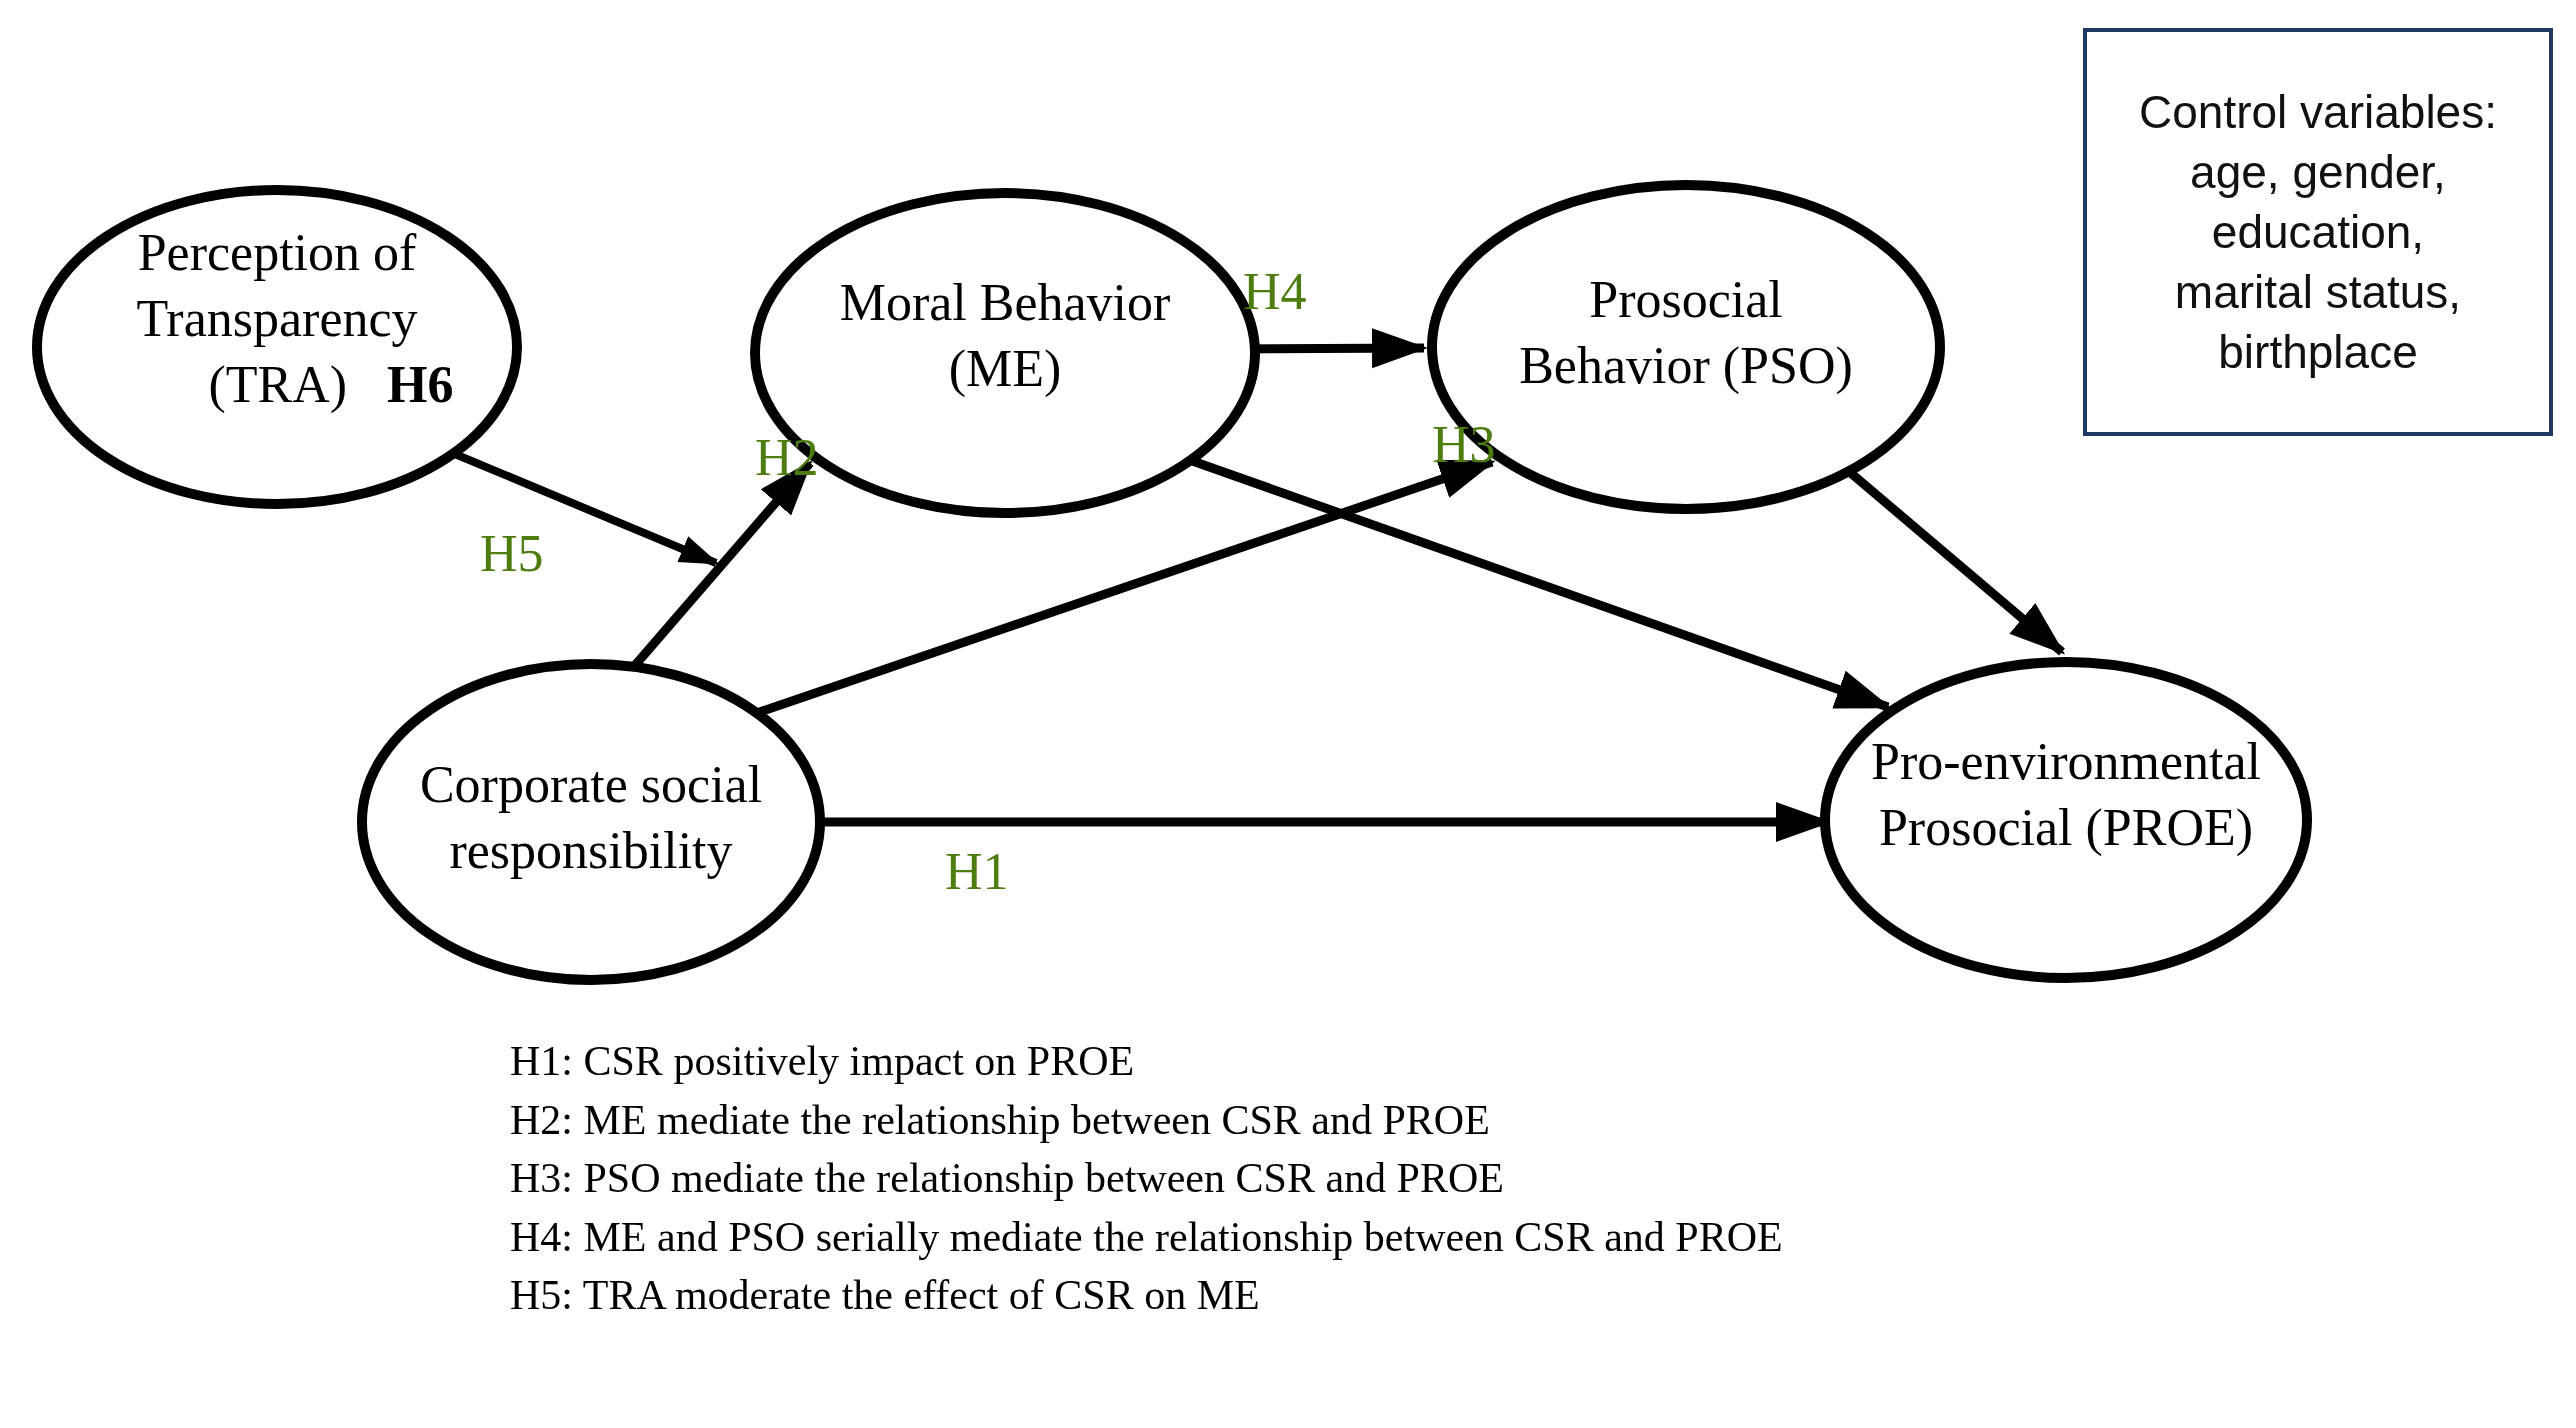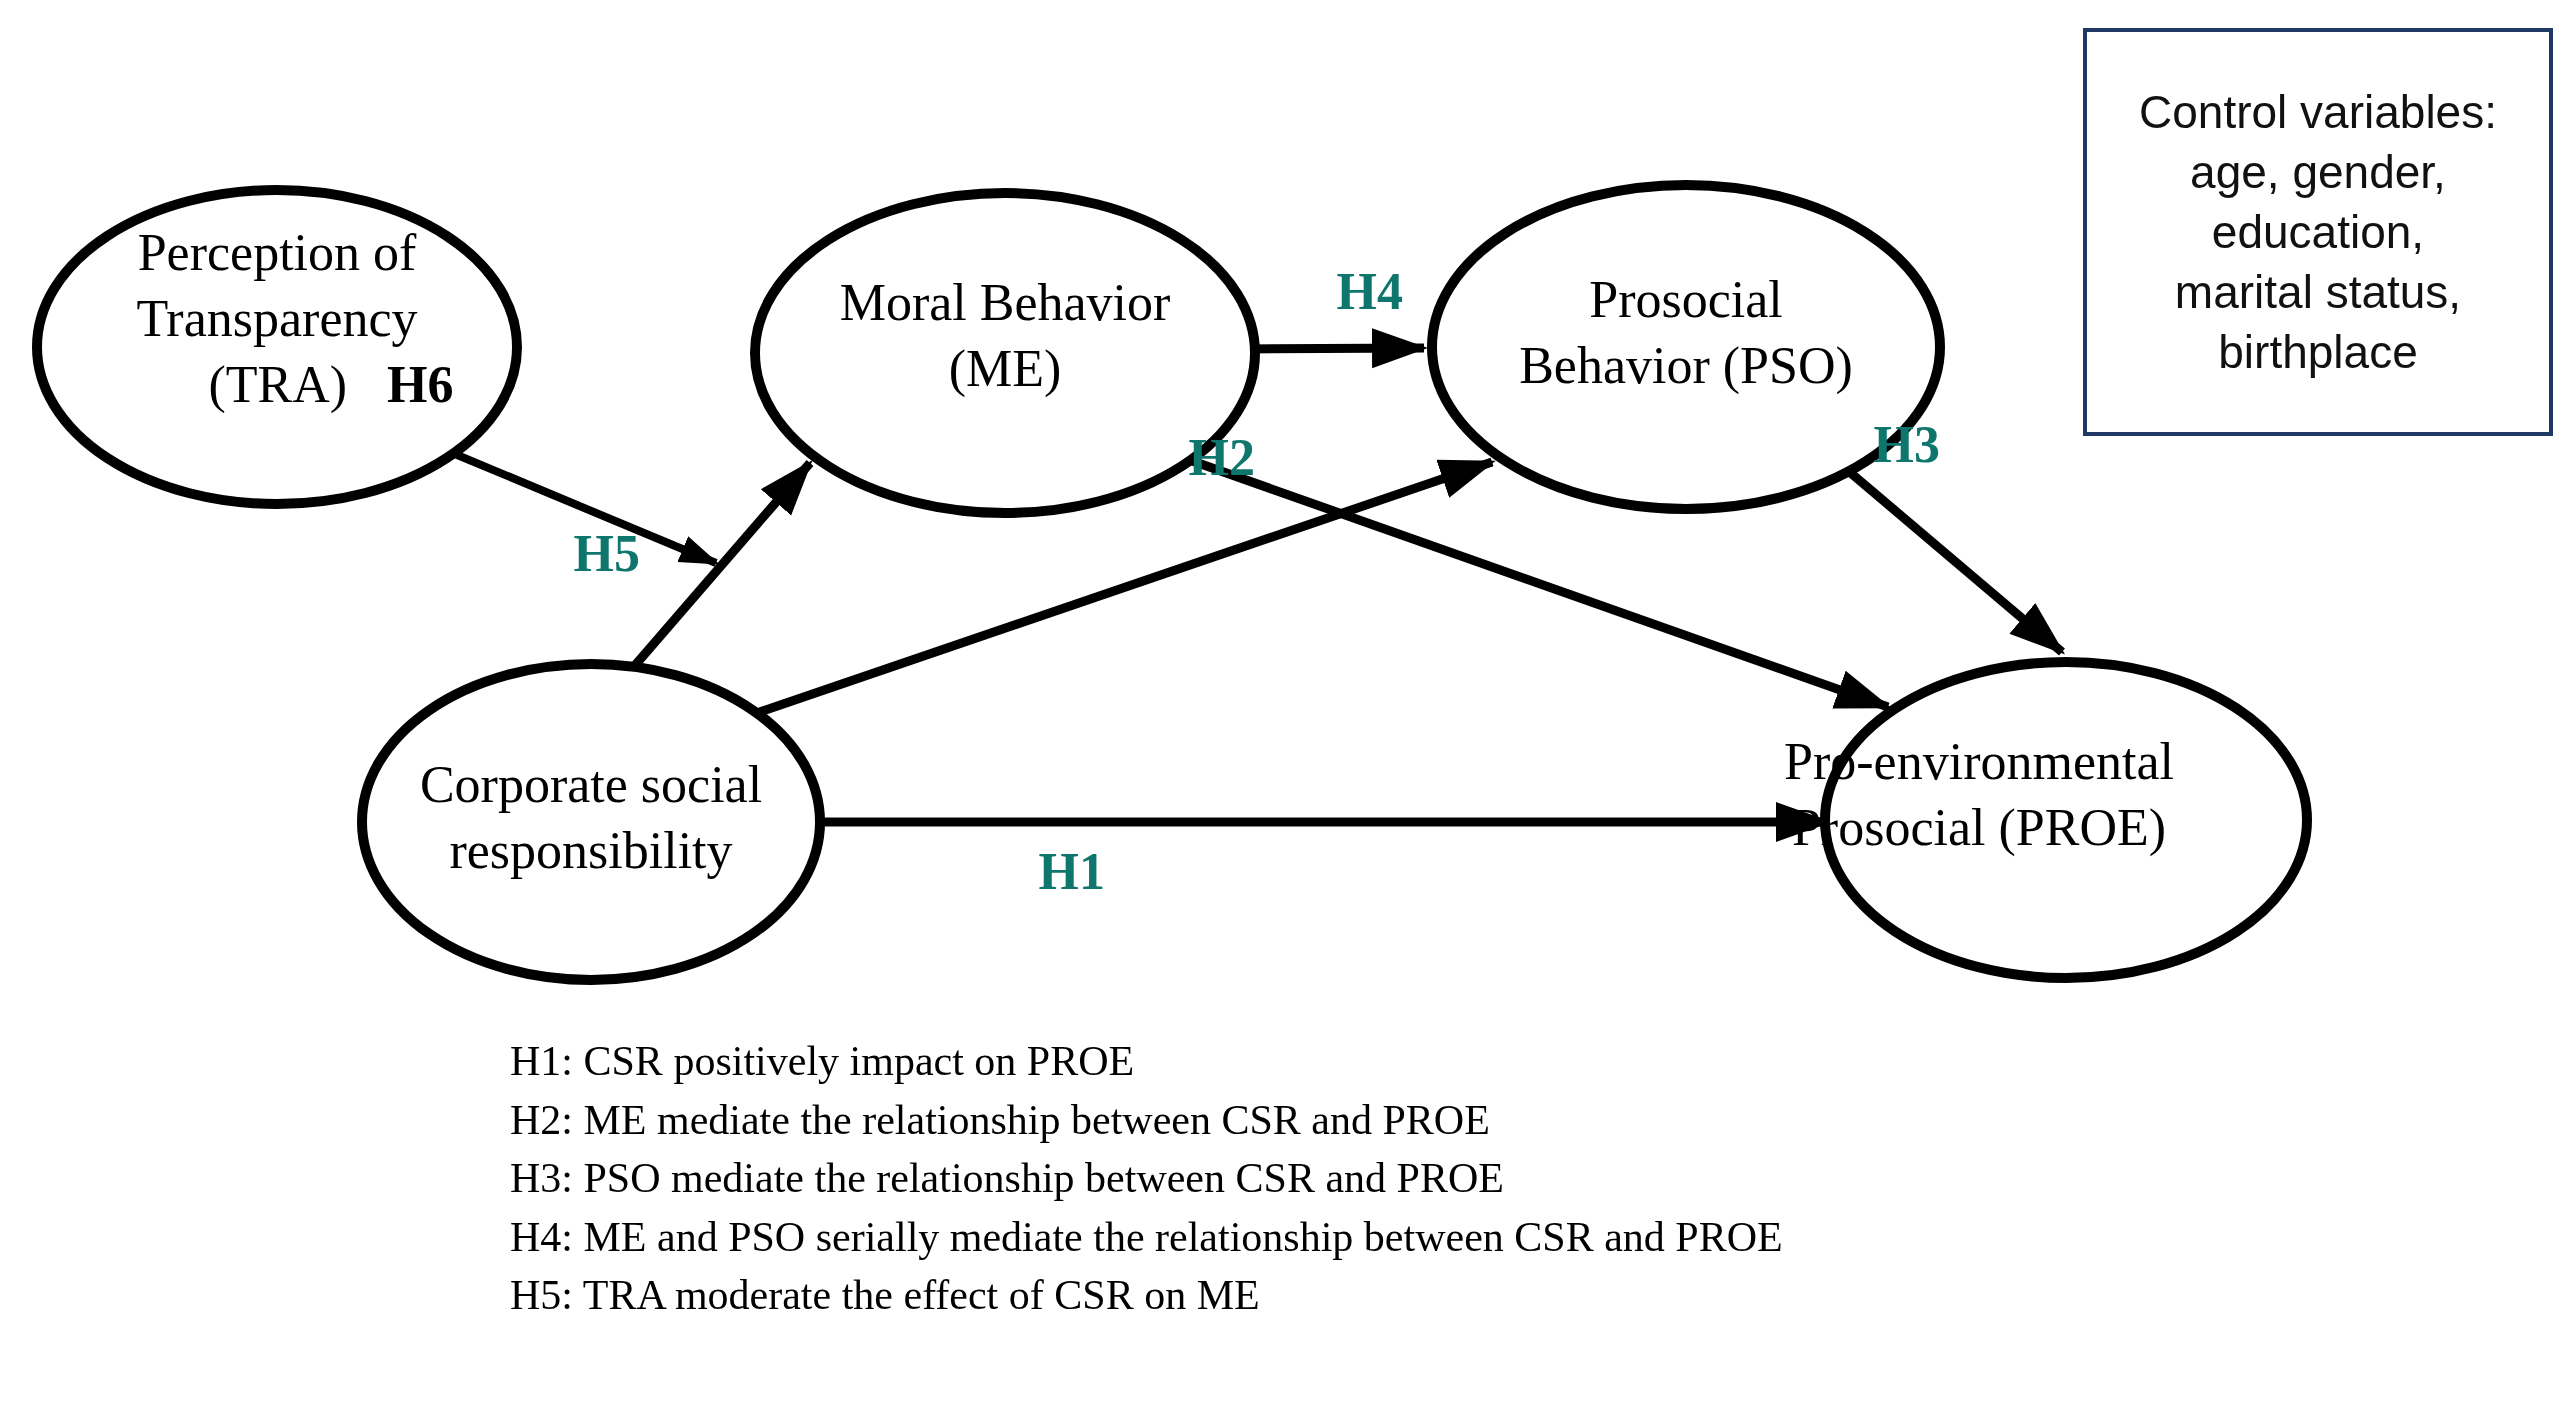--- a/index.html
+++ b/index.html
@@ -17,26 +17,26 @@
   .node-label {
     position: absolute;
     text-align: center;
     font-size: 52px;
     line-height: 66px;
     white-space: nowrap;
     color: #000;
   }
   .h-label {
     position: absolute;
-    text-align: right;
+    text-align: left;
     font-size: 52px;
-    font-weight: bold;
+    font-weight: normal;
     line-height: 54px;
     white-space: nowrap;
-    color: #0f766e;
+    color: #4d7c0f;
   }
   .tra-line3 { transform: translateX(54px); }
   .tra-line3 b { margin-left: 40px; margin-top: 41px; }
 
   #control-box-text {
     position: absolute;
     left: 2085px; top: 30px;
     width: 466px; height: 404px;
     display: flex; flex-direction: column;
     align-items: center; justify-content: center;
@@ -105,21 +105,21 @@
     <div>Prosocial</div>
     <div>Behavior (PSO)</div>
   </div>
   <div class="h-label" style="left:1432px; top:418px; width:508px;">H3</div>
 
   <div class="node-label" style="left:362px; top:752px; width:458px;">
     <div>Corporate social</div>
     <div>responsibility</div>
   </div>
 
-  <div class="node-label" style="left:1738px; top:729px; width:482px;">
+  <div class="node-label" style="left:1825px; top:729px; width:482px;">
     <div>Pro-environmental</div>
     <div>Prosocial (PROE)</div>
   </div>
 
   <div class="h-label" style="left:1243px; top:265px; width:160px;">H4</div>
   <div class="h-label" style="left:480px; top:527px; width:160px;">H5</div>
   <div class="h-label" style="left:945px; top:845px; width:160px;">H1</div>
 
   <div id="control-box-text">
     <div>Control variables:</div>

